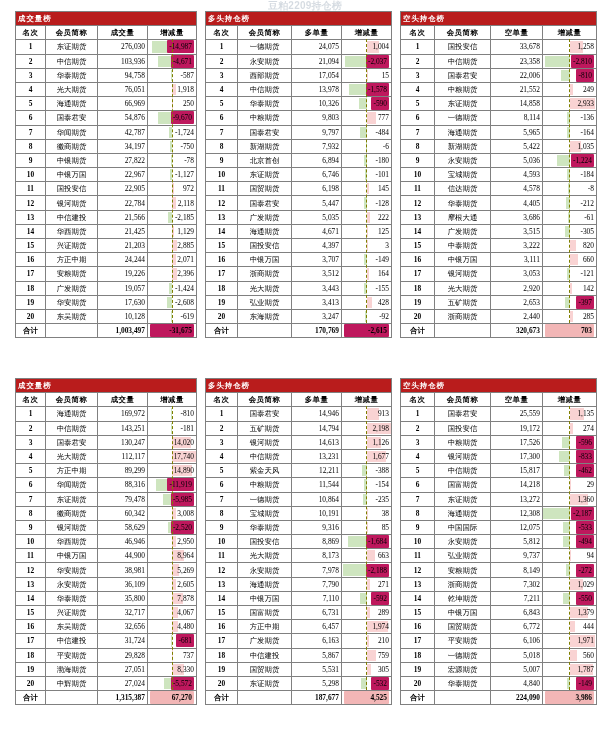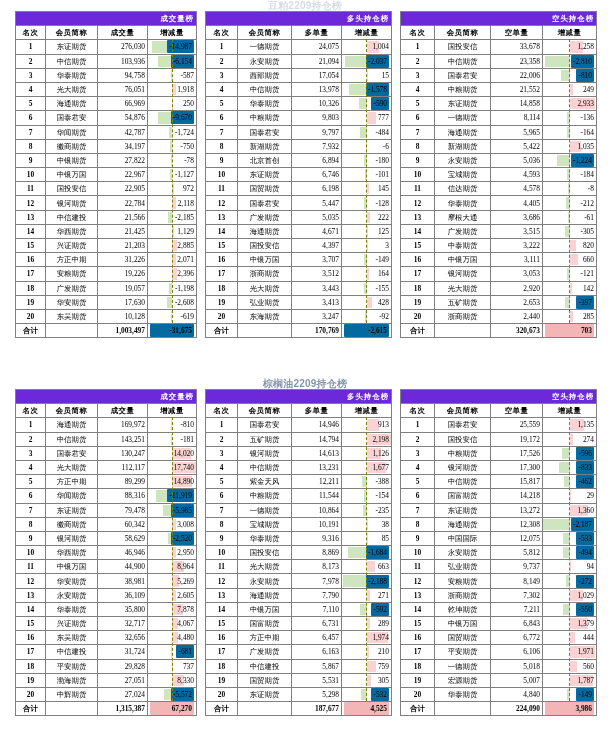--- a/index.html
+++ b/index.html
@@ -50,24 +50,24 @@
   table.rank td,table.rank th{
     border:1px solid #808080;
     height:13.2px;
     padding:0 2px;
     font-size:7.4px;
     line-height:13px;
     overflow:hidden;
     white-space:nowrap;
   }
   .band td{
-    background:#6d28d9;
+    background:#b91c1c;
     color:#ffffff;
     border:1px solid #1f3864;
-    text-align:right;
+    text-align:left;
     font-weight:bold;
     font-size:8px;
     height:14px;
     letter-spacing:1px;
     font-family:"Liberation Sans","DejaVu Sans",sans-serif;
   }
   .hdr td{
     text-align:center;
     font-weight:bold;
     font-size:7.6px;
@@ -82,21 +82,21 @@
 
   tr.total td{font-weight:bold;}
   tr.total td.c-rank{letter-spacing:0;}
 
   
   .chip{
     display:inline-block;
     padding:0 2px;
     border-radius:1px;
   }
-  .chip.g{background:#0369a1;}
+  .chip.g{background:#be185d;}
   .chip.r{background:#f2b6b6;}
 
   
   .bar{
     position:absolute;
     top:1px;bottom:1px;
     z-index:0;
     opacity:.85;
   }
   .bar.green{background:#c6e0b4;}
@@ -140,21 +140,21 @@
               <tr>
                 <td class="c-rank">1</td>
                 <td class="c-name">东证期货</td>
                 <td class="c-num">276,030</td>
                 <td class="c-chg"><div class="bar green" style="right: 50%; width: 42%;"></div><span class="val chip g">-14,987</span></td>
               </tr>
               <tr>
                 <td class="c-rank">2</td>
                 <td class="c-name">中信期货</td>
                 <td class="c-num">103,936</td>
-                <td class="c-chg"><div class="bar green" style="right: 50%; width: 30%;"></div><span class="val chip g">-6,154</span></td>
+                <td class="c-chg"><div class="bar green" style="right: 50%; width: 30%;"></div><span class="val chip g">-4,671</span></td>
               </tr>
               <tr>
                 <td class="c-rank">3</td>
                 <td class="c-name">华泰期货</td>
                 <td class="c-num">94,758</td>
                 <td class="c-chg"><div class="bar green" style="right: 50%; width: 3%;"></div><span class="val">-587</span></td>
               </tr>
               <tr>
                 <td class="c-rank">4</td>
                 <td class="c-name">光大期货</td>
@@ -223,34 +223,34 @@
               </tr>
               <tr>
                 <td class="c-rank">15</td>
                 <td class="c-name">兴证期货</td>
                 <td class="c-num">21,203</td>
                 <td class="c-chg"><div class="bar red" style="left: 50%; width: 11%;"></div><span class="val">2,885</span></td>
               </tr>
               <tr>
                 <td class="c-rank">16</td>
                 <td class="c-name">方正中期</td>
-                <td class="c-num">31,226</td>
+                <td class="c-num">24,244</td>
                 <td class="c-chg"><div class="bar red" style="left: 50%; width: 9%;"></div><span class="val">2,071</span></td>
               </tr>
               <tr>
                 <td class="c-rank">17</td>
                 <td class="c-name">安粮期货</td>
                 <td class="c-num">19,226</td>
                 <td class="c-chg"><div class="bar red" style="left: 50%; width: 10%;"></div><span class="val">2,396</span></td>
               </tr>
               <tr>
                 <td class="c-rank">18</td>
                 <td class="c-name">广发期货</td>
                 <td class="c-num">19,057</td>
-                <td class="c-chg"><div class="bar green" style="right: 50%; width: 6%;"></div><span class="val">-1,198</span></td>
+                <td class="c-chg"><div class="bar green" style="right: 50%; width: 6%;"></div><span class="val">-1,424</span></td>
               </tr>
               <tr>
                 <td class="c-rank">19</td>
                 <td class="c-name">华安期货</td>
                 <td class="c-num">17,630</td>
                 <td class="c-chg"><div class="bar green" style="right: 50%; width: 10%;"></div><span class="val">-2,608</span></td>
               </tr>
               <tr>
                 <td class="c-rank">20</td>
                 <td class="c-name">东吴期货</td>
@@ -566,21 +566,20 @@
                 </td>
               </tr>
             </tbody>
         </table>
       <div class="axis" style="left: 169px; top: 28px; height: 284px;"></div>
         </div>
     </div>
   </div>
 
   <div class="report" id="report-1">
-    <div class="report-title">棕榈油2209持仓榜</div>
     <div class="tables">
       <div class="tbl-wrap w1">
         <table class="rank">
           <colgroup>
               <col style="width:30px">
               <col style="width:52px">
               <col style="width:50px">
               <col style="width:49px">
             </colgroup>
           <tbody>

